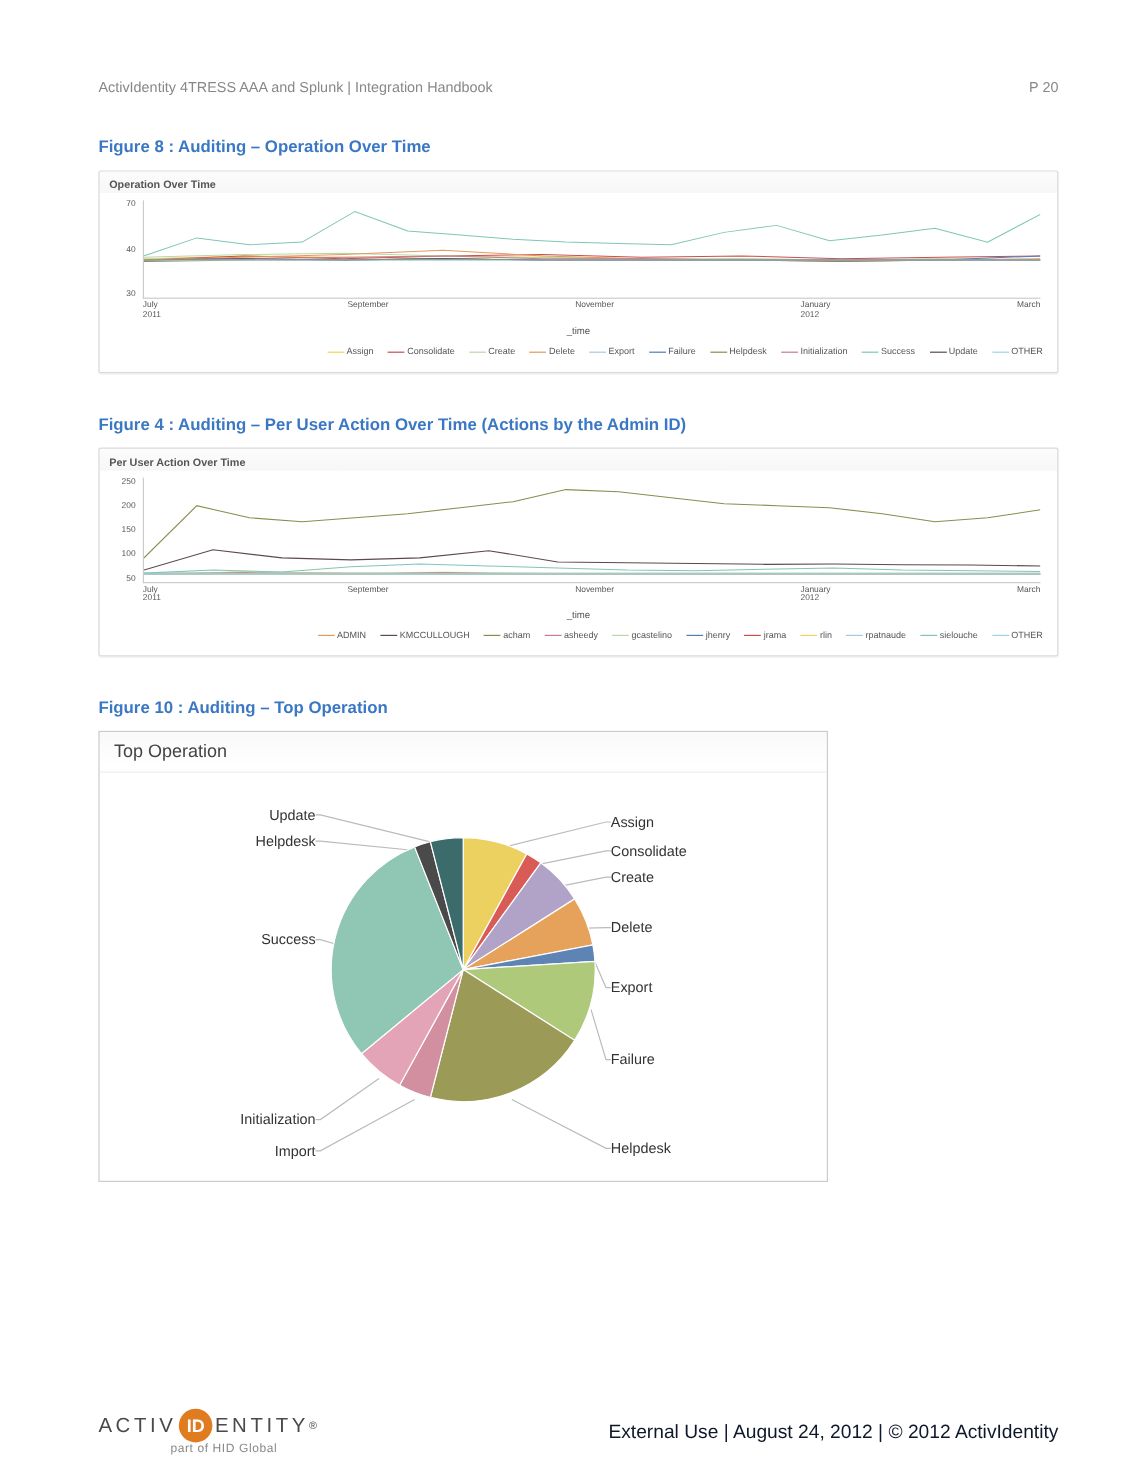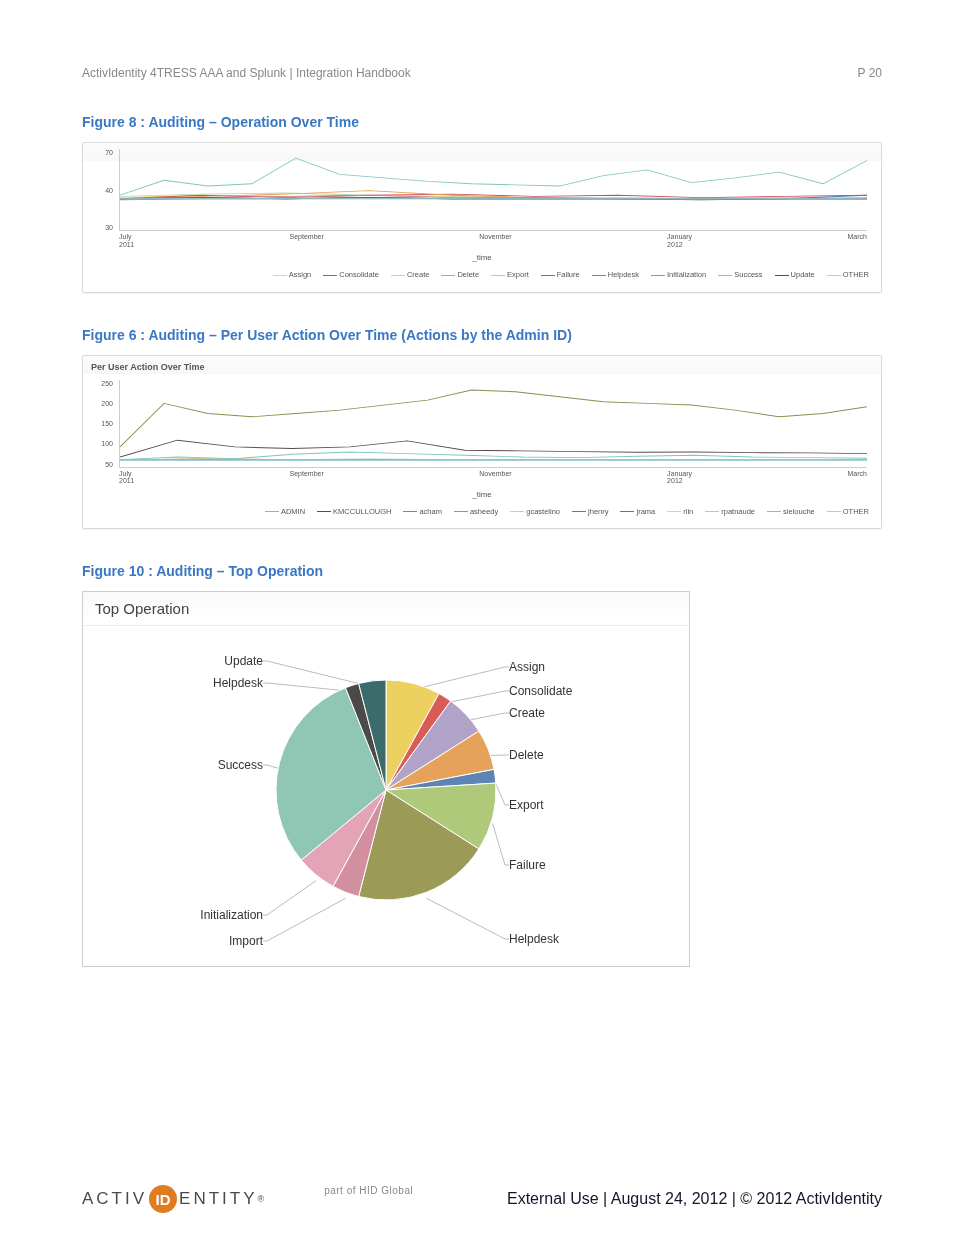--- a/index.html
+++ b/index.html
@@ -27,38 +27,39 @@
 .pie-body{position:relative;height:328px}
 .label-col{position:absolute;top:22px;bottom:0;width:150px;font-size:12px;color:#333}
 .label-col.left{left:30px;text-align:right}
 .label-col.right{right:30px;text-align:left}
 .label-col div{position:absolute;white-space:nowrap}
 .label-col.left div{right:0}
 .label-col.right div{left:0}
 .pie-svg{position:absolute;left:50%;top:50%;transform:translate(-50%,-50%)}
 
 .footer{position:absolute;left:82px;right:72px;bottom:38px;display:flex;justify-content:space-between;align-items:center}
-.logo{display:flex;flex-direction:row;align-items:flex-start}
+.logo{display:flex;flex-direction:column;align-items:flex-start}
 .logo-row{display:flex;align-items:center;font-family:"Arial Black",Arial;letter-spacing:3px;font-size:17px;color:#4a4a4a}
 .logo-id{background:#e07b1f;color:#fff;border-radius:50%;width:28px;height:28px;display:inline-flex;align-items:center;justify-content:center;font-size:15px;letter-spacing:0;margin:0 2px;font-weight:bold}
 .logo-reg{font-size:9px;vertical-align:top;letter-spacing:0}
 .logo-sub{font-size:10px;color:#888;letter-spacing:0.5px;margin-left:60px}
 .foot-txt{font-size:16px;color:#0f172a}
 </style>
 </head>
 <body>
 
 <div class="page">
   <div class="hdr">
     <span>ActivIdentity 4TRESS AAA and Splunk | Integration Handbook</span>
     <span>P 20</span>
   </div>
 
   <div class="fig-caption">Figure 8 : Auditing – Operation Over Time</div>
   <div class="panel">
+    <div class="panel-title">Operation Over Time</div>
     <div class="chart-wrap">
       <div class="yaxis" id="y1">
           <span>70</span>
           <span>40</span>
           <span>30</span>
         </div>
       <div class="plot">
           <svg class="lines" id="svg1" preserveAspectRatio="none" viewBox="0 0 720 100">
             <path d="M0.0 60.0 L80.0 57.1 L160.0 58.6 L240.0 60.0 L320.0 58.6 L400.0 61.4 L480.0 60.0 L560.0 61.4 L640.0 60.0 L720.0 61.4" stroke="#f4d35e"></path>
             <path d="M0.0 61.4 L80.0 57.1 L160.0 60.0 L240.0 57.1 L320.0 55.7 L400.0 58.6 L480.0 57.1 L560.0 60.0 L640.0 58.6 L720.0 57.1" stroke="#c94f4f"></path>
@@ -80,21 +81,21 @@
           <span>November</span>
           <span>January
 2012</span>
           <span>March</span>
         </div>
     </div>
     <div class="xtitle">_time</div>
     <div class="legend" id="leg1"><span class="li"><span class="sw" style="border-color:#f4d35e"></span>Assign</span><span class="li"><span class="sw" style="border-color:#c94f4f"></span>Consolidate</span><span class="li"><span class="sw" style="border-color:#b8d8a7"></span>Create</span><span class="li"><span class="sw" style="border-color:#e39a5a"></span>Delete</span><span class="li"><span class="sw" style="border-color:#a6c9e2"></span>Export</span><span class="li"><span class="sw" style="border-color:#4f7fb0"></span>Failure</span><span class="li"><span class="sw" style="border-color:#8c8c4f"></span>Helpdesk</span><span class="li"><span class="sw" style="border-color:#c97a8b"></span>Initialization</span><span class="li"><span class="sw" style="border-color:#7fc6b8"></span>Success</span><span class="li"><span class="sw" style="border-color:#5a4a4a"></span>Update</span><span class="li"><span class="sw" style="border-color:#9dd3e6"></span>OTHER</span></div>
   </div>
 
-  <div class="fig-caption">Figure 6 : Auditing – Per User Action Over Time (Actions by the Admin ID)</div>
+  <div class="fig-caption">Figure 4 : Auditing – Per User Action Over Time (Actions by the Admin ID)</div>
   <div class="panel">
     <div class="panel-title">Per User Action Over Time</div>
     <div class="chart-wrap chart-wrap-tall">
       <div class="yaxis" id="y2">
           <span>250</span>
           <span>200</span>
           <span>150</span>
           <span>100</span>
           <span>50</span>
         </div>

